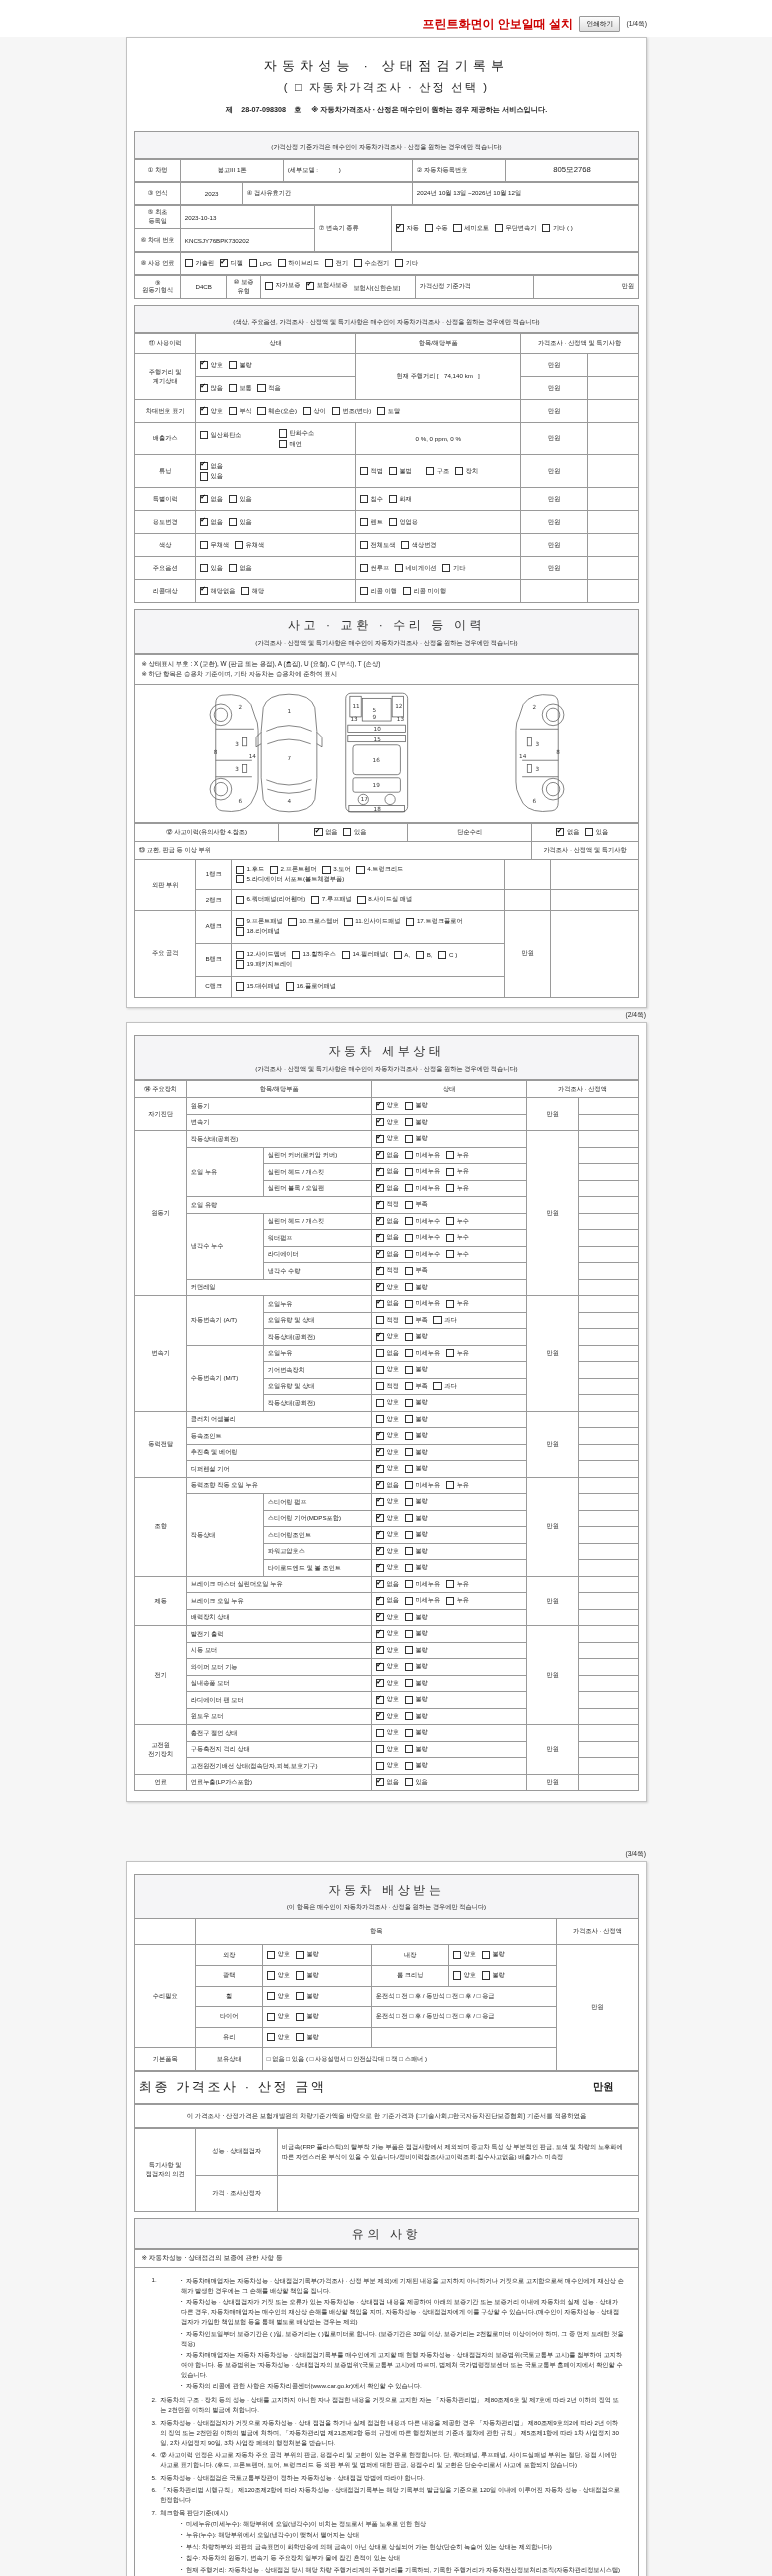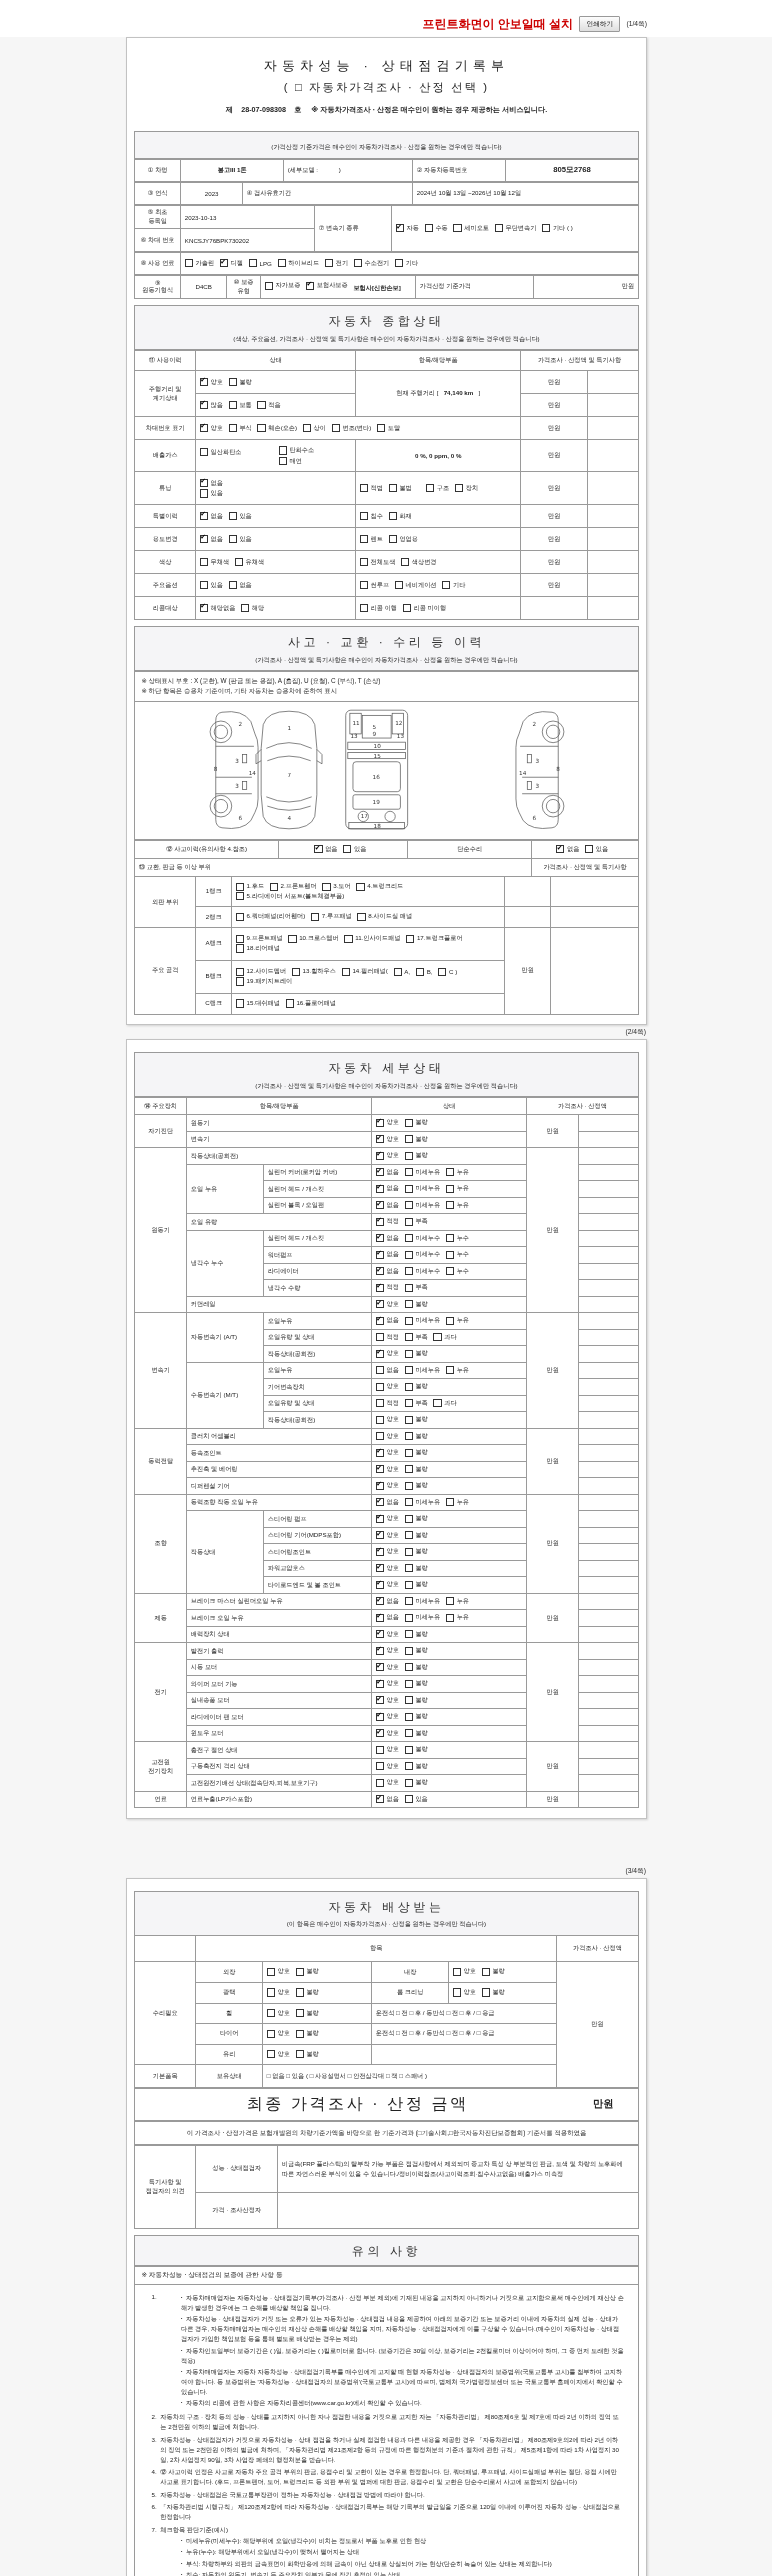--- a/index.html
+++ b/index.html
@@ -23,21 +23,21 @@
 
   .sec{border:0.5px solid #9a9a9a;background:#f5f5f7;text-align:center;padding:6.7px 0 5.7px;margin-top:6.2px;}
   .sec h2{margin:0;font-size:12px;font-weight:normal;letter-spacing:3.6px;color:#333;}
   .sec .sub{font-size:6.2px;margin-top:4.6px;}
 
   table.seg{border-collapse:collapse;width:100%;table-layout:fixed;margin-top:-0.5px;}
   td,th{border:0.5px solid #9a9a9a;font-size:6.2px;padding:2.1px 3.6px;vertical-align:middle;word-break:keep-all;}
   th{font-weight:normal;}
   .lbl{text-align:center;background:#fff;}
   .ctr{text-align:center;}
-  .b{font-weight:bold;}
+  .b{font-weight:normal;}
   .pr{text-align:center;}
   .bk{background:#fff;}
   .h44 td{height:17.5px;}
   .gname{text-align:center;width:52px;}
 
   .opt{display:inline-flex;align-items:center;gap:2.6px;margin-right:5.7px;white-space:nowrap;}
   .cb{display:inline-block;width:6.2px;height:6.2px;border:0.5px solid #333;background:#fff;position:relative;flex:none;}
   .cb.ck:after{content:"✔";position:absolute;left:-0.5px;top:-2.6px;font-size:6.7px;color:#000;}
   .stack .opt{display:flex;margin:1.5px 0;}
 
@@ -46,21 +46,21 @@
 
   .law-title{border:0.5px solid #9a9a9a;margin-top:-0.5px;padding:4.1px 6.2px;font-size:6.7px;}
   .law-items{border:0.5px solid #9a9a9a;margin-top:-0.5px;padding:6.2px 13.4px 8.2px;font-size:6.2px;line-height:1.6;}
   .ci{display:flex;gap:3.6px;margin-bottom:2.6px;}
   .cn{min-width:8.2px;text-align:right;flex:none;}
   ul.cul{margin:1.5px 0 1.5px 20.6px;padding:0;list-style:none;}
   ul.cul li{margin-bottom:1.5px;}
   ul.cul li:before{content:"▪";margin-right:3.6px;font-size:4.1px;vertical-align:1px;color:#444;}
 
   .finalrow td{height:27px;}
-  .final-label{font-size:16px;letter-spacing:2.6px;text-align:right;}
+  .final-label{font-size:13px;letter-spacing:2.6px;text-align:left;}
   .final-unit{font-size:10.3px;font-weight:bold;text-align:right;padding-right:20.6px;}
 
   svg text{font-family:"DejaVu Sans",sans-serif;}
 </style>
 </head>
 <body>
 
 <div class="topstrip">
   <div class="toolbar">
     <span class="rednote">프린트화면이 안보일때 설치</span>
@@ -211,21 +211,20 @@
                   <span class="cb ck"></span>
                   <span>보험사보증</span>
                 </span></span><span class="b">보험사[신한손보]</span></td>
         <td>가격산정 기준가격</td>
         <td style="text-align:right">만원</td>
       </tr>
     </tbody>
       </table>
 
     <div class="sec">
-      <h2>자동차 종합상태</h2>
       <div class="sub">(색상, 주요옵션, 가격조사 · 산정액 및 특기사항은 매수인이 자동차가격조사 · 산정을 원하는 경우에만 적습니다)</div>
     </div>
 
     <table class="seg">
       <colgroup>
           <col style="width:61px">
           <col style="width:160px">
           <col style="width:165px">
           <col style="width:67px">
           <col>

